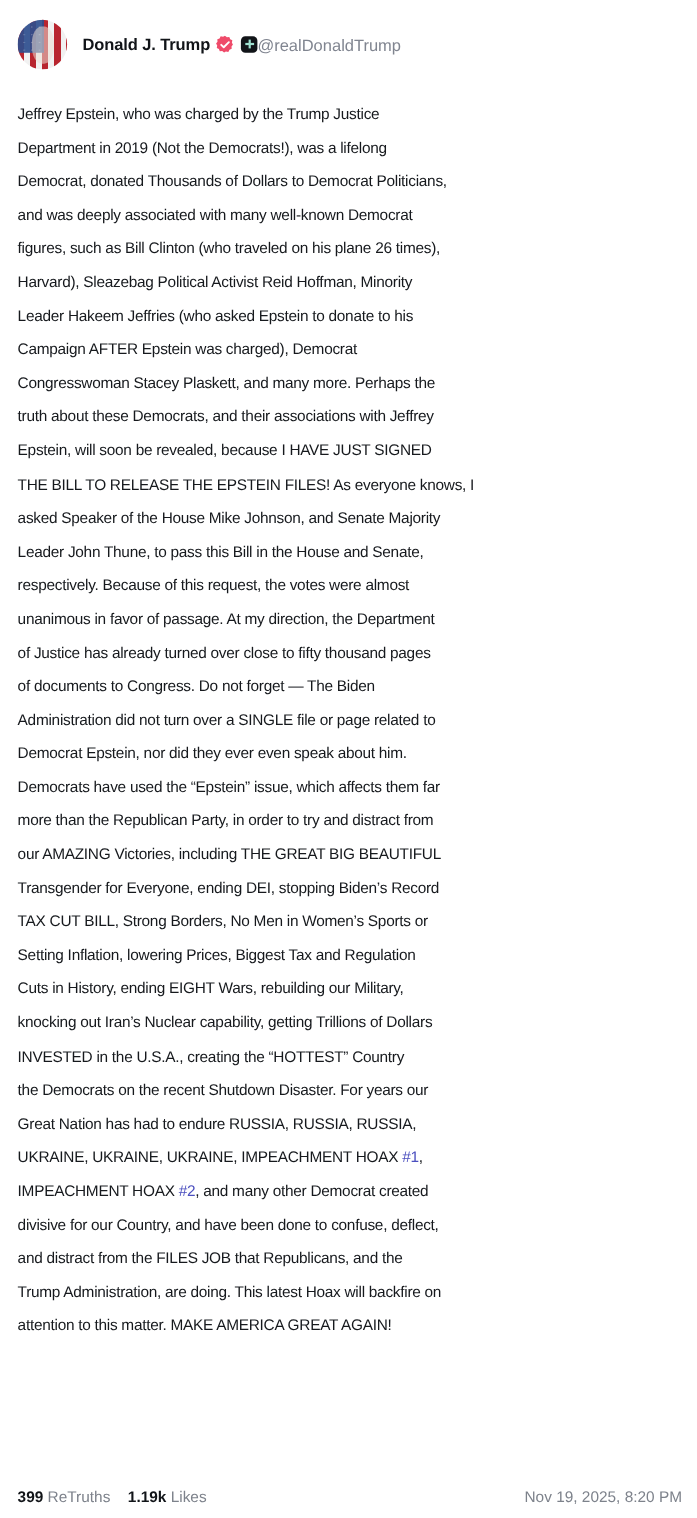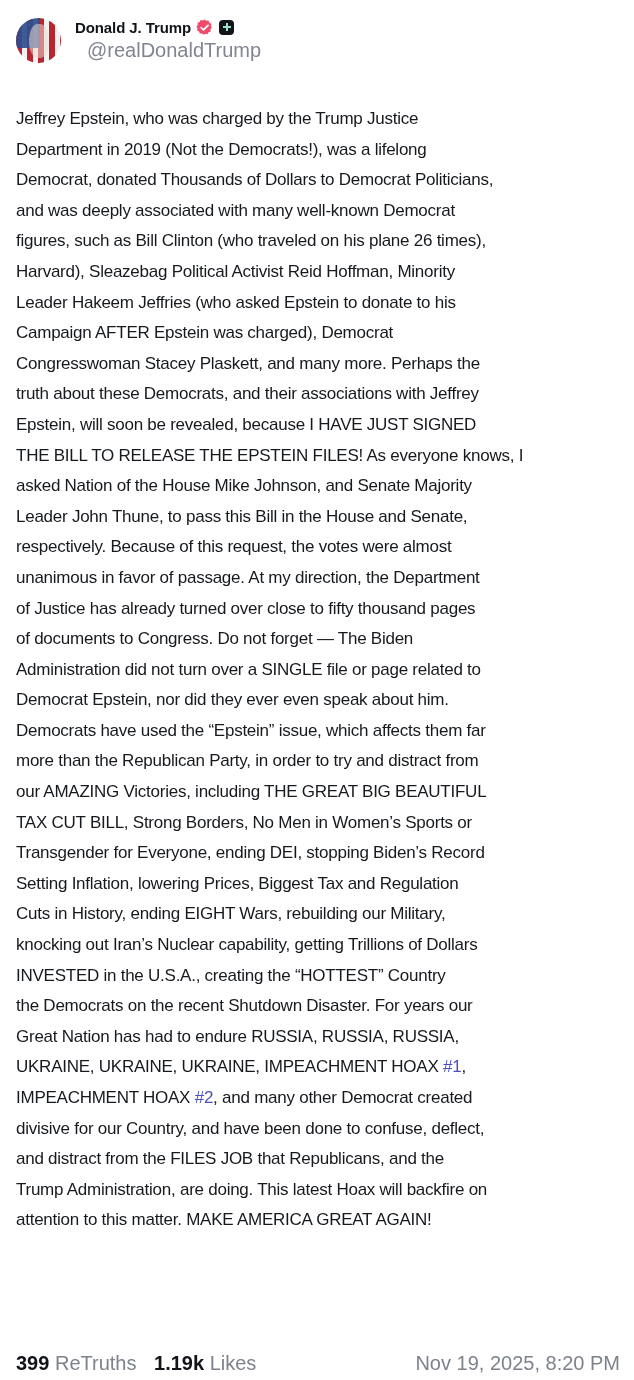--- a/index.html
+++ b/index.html
@@ -6,32 +6,32 @@
   body { width: 634px; height: 1380px; overflow: hidden; font-family: "Liberation Sans", sans-serif; color: #111418; }
   .post { position: relative; width: 634px; height: 1380px; }
   .header { position: absolute; left: 16px; top: 16px; height: 48px; display: flex; align-items: center; }
   .avatar { width: 45px; height: 45px; border-radius: 50%; overflow: hidden; position: relative;
     background: repeating-linear-gradient(90deg, #b8252f 0 6px, #f1f1f1 6px 11px);
   }
   .avatar::before { content: ""; position: absolute; left: 0; top: 0; width: 24px; height: 30px;
     background: radial-gradient(circle at 6px 8px, #fff 1.2px, transparent 1.6px) 0 0/7px 7px, #2e4f8f; opacity: .92; }
   .avatar::after { content: ""; position: absolute; left: 13px; top: 6px; width: 20px; height: 34px; border-radius: 45%;
     background: rgba(235,220,210,.55); }
-  .names { margin-left: 14px; display: flex; flex-direction: column; }
+  .names { margin-left: 14px; display: flex; }
   .name-row { display: flex; align-items: center; }
   .display-name { font-weight: 700; font-size: 15px; color: #111418; letter-spacing: -0.1px; }
   .verified { width: 17px; height: 17px; margin-left: 5px; }
   .plus-badge { width: 15px; height: 15px; margin-left: 6px; background: #111418; border-radius: 4px; position: relative; }
   .plus-badge::before { content: ""; position: absolute; left: 3.5px; top: 6.5px; width: 8px; height: 2px; background: #9ee0d0; }
   .plus-badge::after { content: ""; position: absolute; left: 6.5px; top: 3.5px; width: 2px; height: 8px; background: #9ee0d0; }
-  .handle { font-size: 20px; color: #808590; margin-top: 3px; margin-left: 12px; }
-  .body-text { position: absolute; left: 16px; top: 104px; width: 605px; font-size: 17px; line-height: 30.6px; color: #16191d; letter-spacing: -0.25px; }
+  .handle { font-size: 15px; color: #808590; margin-top: 3px; }
+  .body-text { position: absolute; left: 16px; top: 88px; width: 605px; font-size: 14px; line-height: 30.6px; color: #16191d; letter-spacing: -0.25px; }
   .body-text .line { white-space: nowrap; display: block; }
   .link { color: #4b4fbf; }
-  .footer { position: absolute; left: 16px; right: 14px; top: 1352px; display: flex; justify-content: space-between; font-size: 20px; color: #7d828b; }
+  .footer { position: absolute; left: 16px; right: 14px; top: 1352px; display: flex; justify-content: space-between; font-size: 14px; color: #7d828b; }
   .stat-num { font-weight: 700; color: #111418; }
   .stat { margin-right: 12px; }
 </style>
 </head>
 <body>
 
 <div class="post">
 
   <div class="header">
     <div class="avatar"></div>
@@ -54,33 +54,33 @@
     <span class="line">Democrat, donated Thousands of Dollars to Democrat Politicians,</span>
     <span class="line">and was deeply associated with many well-known Democrat</span>
     <span class="line">figures, such as Bill Clinton (who traveled on his plane 26 times),</span>
     <span class="line">Harvard), Sleazebag Political Activist Reid Hoffman, Minority</span>
     <span class="line">Leader Hakeem Jeffries (who asked Epstein to donate to his</span>
     <span class="line">Campaign AFTER Epstein was charged), Democrat</span>
     <span class="line">Congresswoman Stacey Plaskett, and many more. Perhaps the</span>
     <span class="line">truth about these Democrats, and their associations with Jeffrey</span>
     <span class="line">Epstein, will soon be revealed, because I HAVE JUST SIGNED</span>
     <span class="line">THE BILL TO RELEASE THE EPSTEIN FILES! As everyone knows, I</span>
-    <span class="line">asked Nation of the House Mike Johnson, and Senate Majority</span>
+    <span class="line">asked Speaker of the House Mike Johnson, and Senate Majority</span>
     <span class="line">Leader John Thune, to pass this Bill in the House and Senate,</span>
     <span class="line">respectively. Because of this request, the votes were almost</span>
     <span class="line">unanimous in favor of passage. At my direction, the Department</span>
     <span class="line">of Justice has already turned over close to fifty thousand pages</span>
     <span class="line">of documents to Congress. Do not forget — The Biden</span>
     <span class="line">Administration did not turn over a SINGLE file or page related to</span>
     <span class="line">Democrat Epstein, nor did they ever even speak about him.</span>
     <span class="line">Democrats have used the “Epstein” issue, which affects them far</span>
     <span class="line">more than the Republican Party, in order to try and distract from</span>
     <span class="line">our AMAZING Victories, including THE GREAT BIG BEAUTIFUL</span>
+    <span class="line">Transgender for Everyone, ending DEI, stopping Biden’s Record</span>
     <span class="line">TAX CUT BILL, Strong Borders, No Men in Women’s Sports or</span>
-    <span class="line">Transgender for Everyone, ending DEI, stopping Biden’s Record</span>
     <span class="line">Setting Inflation, lowering Prices, Biggest Tax and Regulation</span>
     <span class="line">Cuts in History, ending EIGHT Wars, rebuilding our Military,</span>
     <span class="line">knocking out Iran’s Nuclear capability, getting Trillions of Dollars</span>
     <span class="line">INVESTED in the U.S.A., creating the “HOTTEST” Country</span>
     <span class="line">the Democrats on the recent Shutdown Disaster. For years our</span>
     <span class="line">Great Nation has had to endure RUSSIA, RUSSIA, RUSSIA,</span>
     <span class="line"><span>UKRAINE, UKRAINE, UKRAINE, IMPEACHMENT HOAX </span><span class="link">#1</span><span>,</span></span>
     <span class="line"><span>IMPEACHMENT HOAX </span><span class="link">#2</span><span>, and many other Democrat created</span></span>
     <span class="line">divisive for our Country, and have been done to confuse, deflect,</span>
     <span class="line">and distract from the FILES JOB that Republicans, and the</span>

